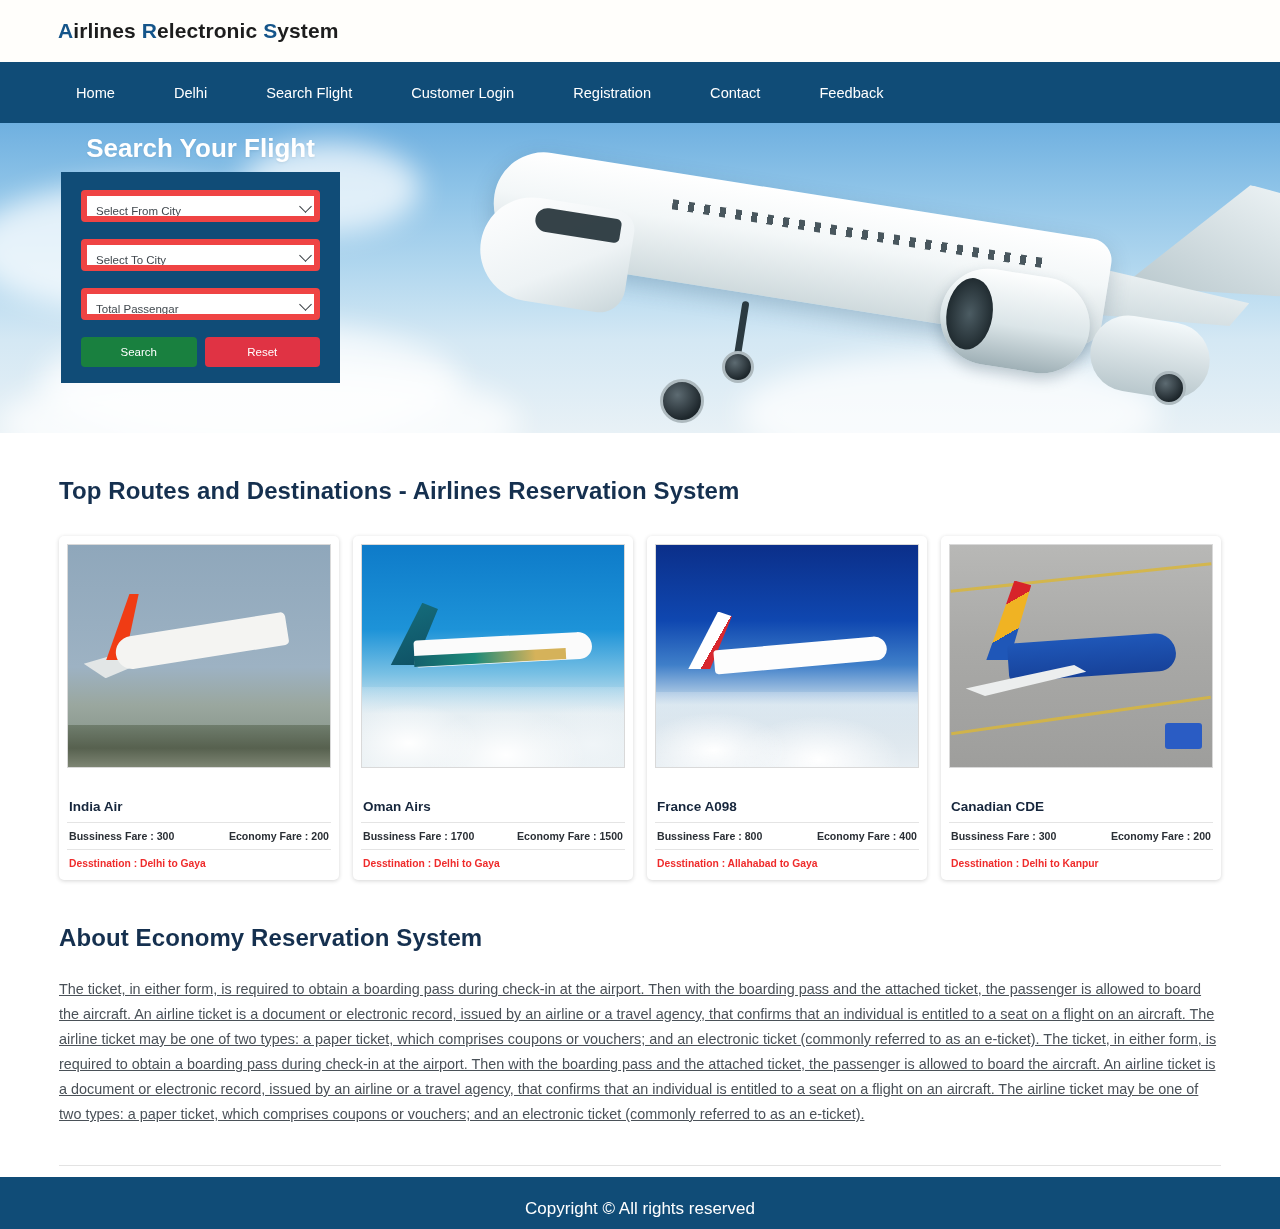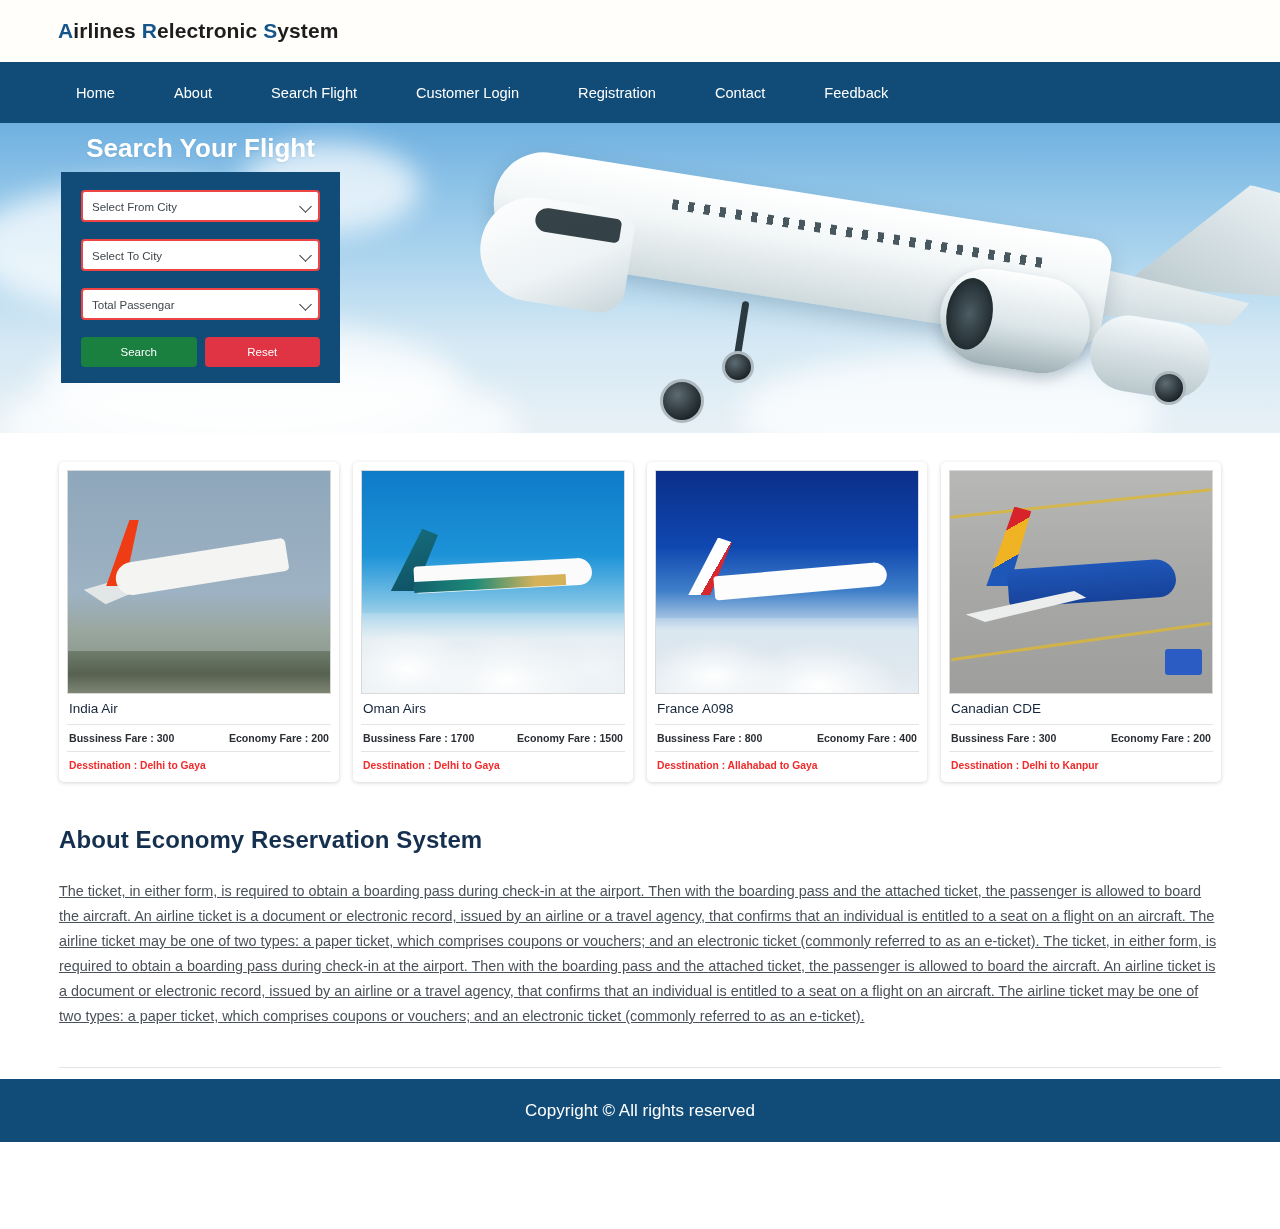--- a/index.html
+++ b/index.html
@@ -191,21 +191,21 @@
     position: relative;
     width: 100%;
     height: 32px;
     margin-bottom: 17px;
   }
   .field:last-of-type { margin-bottom: 13px; }
   .sel, .datefield {
     width: 100%;
     height: 32px;
     background: #ffffff;
-    border: 2px solid #ef4444;
+    border: 6px solid #ef4444;
     border-radius: 4px;
     font-family: "Liberation Sans", sans-serif;
     font-size: 11.5px;
     color: #40474d;
     padding: 0 26px 0 9px;
     appearance: none;
     -webkit-appearance: none;
     line-height: 30px;
     cursor: pointer;
     display: block;
@@ -388,24 +388,25 @@
     clip-path: polygon(0 76%, 90% 0, 100% 22%, 16% 100%);
   }
   .img-canada .truck {
     position:absolute; right:4%; bottom:8%;
     width: 14%; height: 12%;
     background:#2a5cc4; border-radius:3px;
   }
 
   .card-name {
     font-size: 13.5px;
-    font-weight: normal;
+    font-weight: bold;
     color: #16263c;
     padding: 7px 2px 8px 2px;
     border-bottom: 1px solid #e4e4e4;
+    margin-top: 24px;
   }
   .fare-row {
     display: flex;
     justify-content: space-between;
     font-size: 10.6px;
     font-weight: bold;
     color: #2a2f35;
     padding: 7px 2px 7px 2px;
     border-bottom: 1px solid #e4e4e4;
   }
@@ -447,21 +448,21 @@
 <body>
 
 <div class="brandbar">
   <div class="brand">
     <span class="hl">A</span><span>irlines </span><span class="hl">R</span><span>electronic </span><span class="hl">S</span><span>ystem</span>
   </div>
 </div>
 
 <nav class="navbar">
   <a class="nav-item" href="#">Home</a>
-  <a class="nav-item" href="#">About</a>
+  <a class="nav-item" href="#">Delhi</a>
   <a class="nav-item" href="#">Search Flight</a>
   <a class="nav-item" href="#">Customer Login</a>
   <a class="nav-item" href="#">Registration</a>
   <a class="nav-item" href="#">Contact</a>
   <a class="nav-item" href="#">Feedback</a>
 </nav>
 
 <section class="hero">
   <div class="cloud c1"></div>
   <div class="cloud c3"></div>
@@ -513,20 +514,21 @@
 
       <div class="btnrow">
         <button class="btn btn-search">Search</button>
         <button class="btn btn-reset">Reset</button>
       </div>
     </div>
   </div>
 </section>
 
 <div class="container">
+  <h2 class="section-title">Top Routes and Destinations - Airlines Reservation System</h2>
 
   <div class="cards">
 
     <div class="card">
       <div class="card-img img-india">
         <div class="wing"></div>
           <div class="tail"></div>
           <div class="body"></div>
           <div class="ground"></div>
       </div>

